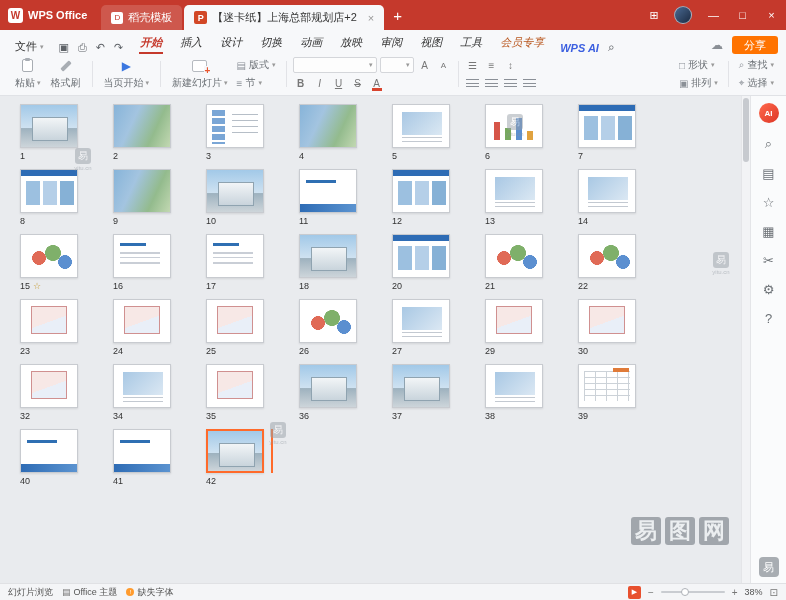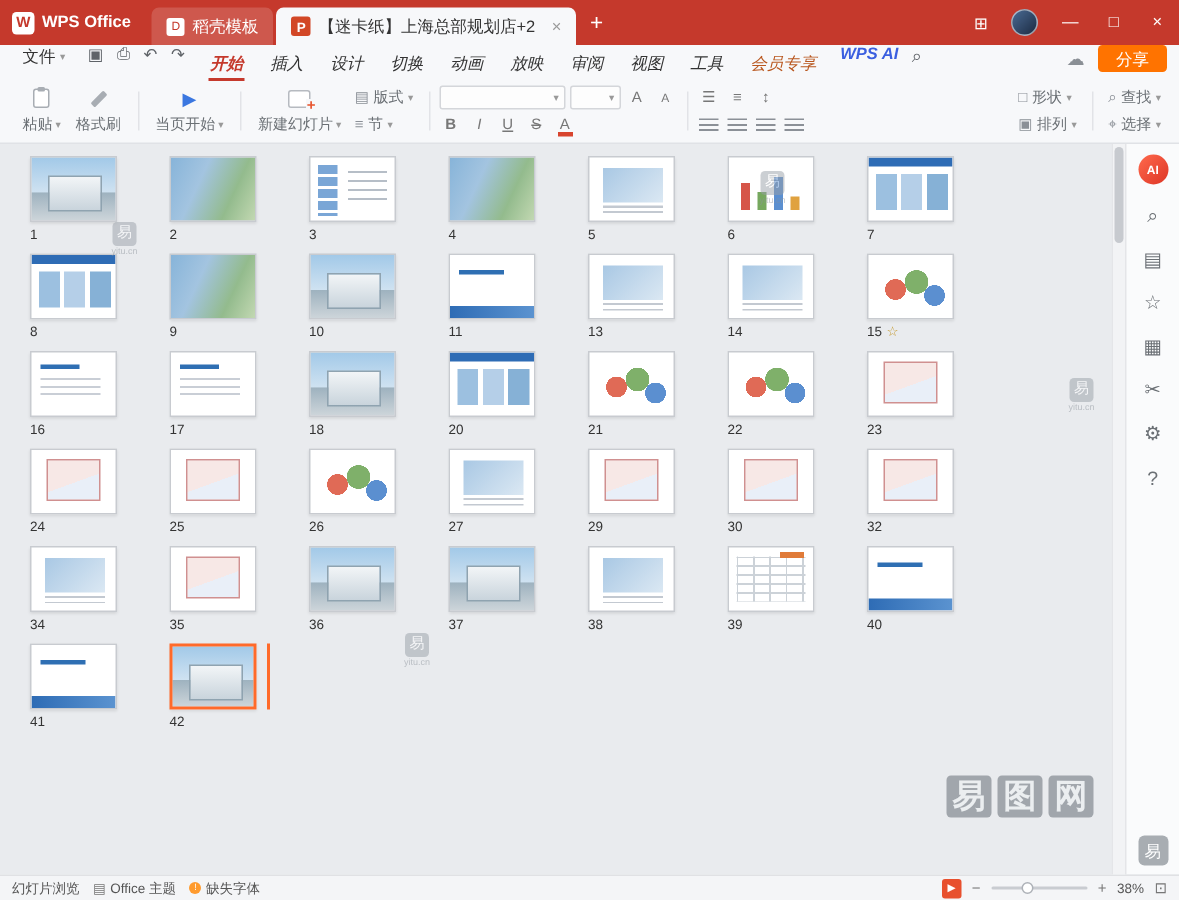--- a/index.html
+++ b/index.html
@@ -17,21 +17,21 @@
   .doc-icon { width:13px; height:13px; background:#d24726; border-radius:2px; color:#fff; font-size:9px; font-weight:bold; display:flex; align-items:center; justify-content:center; flex:0 0 auto; }
   .home-icon { width:12px; height:12px; background:#fff; border-radius:2px; color:#c5392c; font-size:8px; display:flex; align-items:center; justify-content:center; }
   .tab-close { color:#999; font-size:11px; margin-left:6px; }
   .tab-add { color:#fff; font-size:15px; margin:0 9px; align-self:center; }
   .win-controls { margin-left:auto; display:flex; align-items:center; height:100%; }
   .win-btn { width:29px; height:100%; display:flex; align-items:center; justify-content:center; color:#fff; font-size:11px; }
   .apps-btn { width:26px; }
   .avatar { width:18px; height:18px; border-radius:50%; background:linear-gradient(135deg,#4a6a93,#1b2a41); margin:0 7px; border:1px solid rgba(255,255,255,.55); flex:0 0 auto; }
 
   
-  .menubar { height:24px; background:#f7f8fa; display:flex; align-items:flex-start; padding:0 8px; font-size:11px; color:#333; flex:0 0 auto; }
+  .menubar { height:24px; background:#f7f8fa; display:flex; align-items:flex-end; padding:0 8px; font-size:11px; color:#333; flex:0 0 auto; }
   .file-btn { display:flex; gap:3px; align-items:center; padding:0 7px; }
   .mini-icons { display:flex; gap:9px; color:#5f6368; font-size:11px; margin:0 8px; }
   .menu-items { display:flex; height:100%; align-items:center;font-style:italic; }
   .menu-item { padding:0 9px; height:100%; display:flex; align-items:center; position:relative; color:#333; white-space:nowrap; }
   .menu-item.active { color:#c5392c; font-weight:bold; }
   .menu-item.active::after { content:''; position:absolute; left:8px; right:8px; bottom:0; height:2px; background:#c5392c; }
   .menu-item.vip { color:#b9571f; }
   .wps-ai { font-weight:bold; font-style:italic; color:#3b5fe0; padding:0 7px; white-space:nowrap; }
   .menu-search { color:#5f6368; margin-left:2px; font-size:12px; }
   .menu-right { margin-left:auto; display:flex; align-items:center; gap:9px; }
@@ -427,20 +427,27 @@
           </div>
 
           <div class="cell">
             <div class="thumb k-cover"></div>
             <div class="numrow">
               <span>11</span>
 
             </div>
           </div>
 
+          <div class="cell">
+            <div class="thumb k-band"></div>
+            <div class="numrow">
+              <span>12</span>
+
+            </div>
+          </div>
 
           <div class="cell">
             <div class="thumb k-img"></div>
             <div class="numrow">
               <span>13</span>
 
             </div>
           </div>
 
           <div class="cell">

